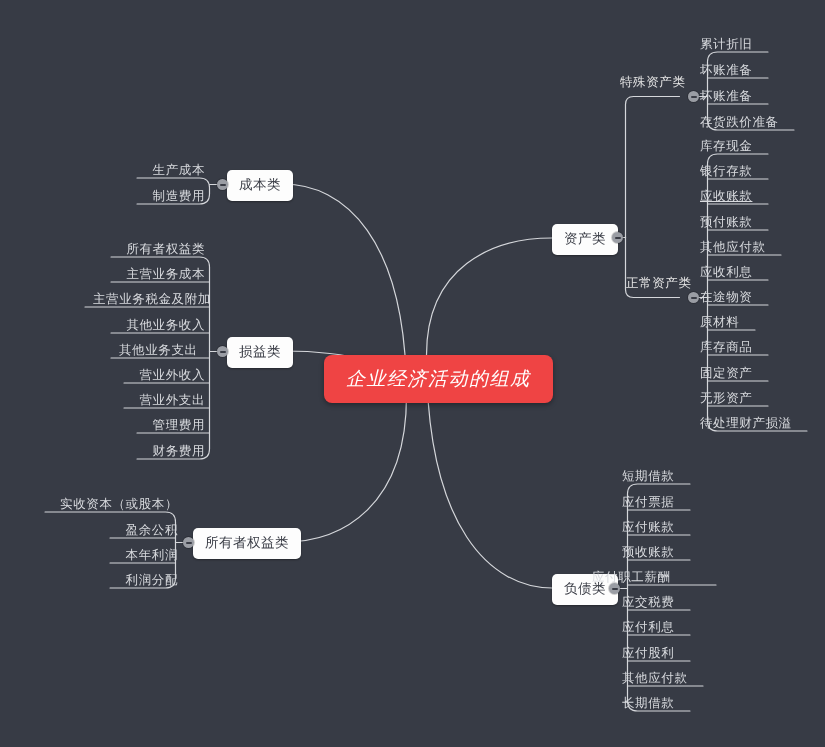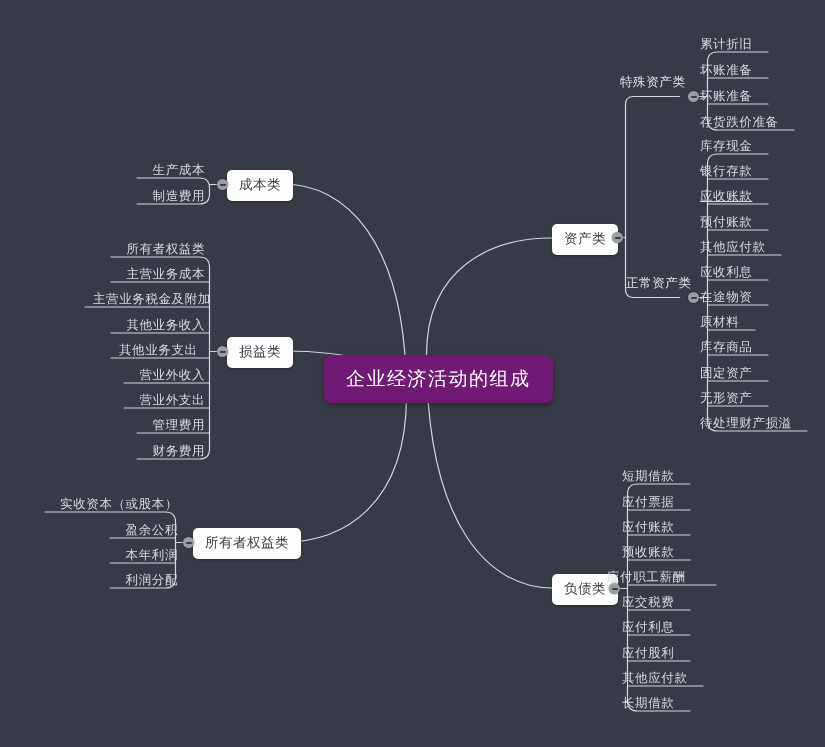--- a/index.html
+++ b/index.html
@@ -26,27 +26,28 @@
     color: #3a3d46;
     border-radius: 5px;
     font-size: 13.5px;
     line-height: 1;
     padding: 8px 12px 9px 12px;
     white-space: nowrap;
     box-shadow: 0 1px 2px rgba(0,0,0,.35);
     letter-spacing: .5px;
   }
   .node.root {
-    background: #701a75;
+    background: #ef4444;
     color: #ffffff;
     font-size: 19px;
     padding: 14px 22px 15px 22px;
     border-radius: 8px;
     letter-spacing: 1.5px;
     box-shadow: 0 2px 5px rgba(0,0,0,.35);
+    font-style: italic;
   }
   
   .sublabel {
     position: absolute;
     color: #e5e5e5;
     font-size: 12.5px;
     line-height: 1;
     white-space: nowrap;
     letter-spacing: .6px;
   }
@@ -164,21 +165,21 @@
       <div class="leaf" style="top: 341px; left: 700px; text-align: left;">库存商品</div>
       <div class="leaf" style="top: 367px; left: 700px; text-align: left;">固定资产</div>
       <div class="leaf" style="top: 392px; left: 700px; text-align: left;">无形资产</div>
       <div class="leaf" style="top: 417px; left: 700px; text-align: left;">待处理财产损溢</div>
       <div class="node" style="left: 552px; top: 574px;">负债类</div>
       <div class="toggle" style="left: 609px; top: 583px;"></div>
       <div class="leaf" style="top: 470px; left: 622px; text-align: left;">短期借款</div>
       <div class="leaf" style="top: 496px; left: 622px; text-align: left;">应付票据</div>
       <div class="leaf" style="top: 521px; left: 622px; text-align: center;">应付账款</div>
       <div class="leaf" style="top: 546px; left: 622px; text-align: left;">预收账款</div>
-      <div class="leaf" style="top: 571px; left: 607px; text-align: right;">应付职工薪酬</div>
+      <div class="leaf" style="top: 571px; left: 592px; text-align: right;">应付职工薪酬</div>
       <div class="leaf" style="top: 596px; left: 622px; text-align: left;">应交税费</div>
       <div class="leaf" style="top: 621px; left: 622px; text-align: left;">应付利息</div>
       <div class="leaf" style="top: 647px; left: 622px; text-align: left;">应付股利</div>
       <div class="leaf" style="top: 672px; left: 622px; text-align: left;">其他应付款</div>
       <div class="leaf" style="top: 697px; left: 622px; text-align: left;">长期借款</div>
       <div class="node" style="left: 227px; top: 170px;">成本类</div>
       <div class="toggle" style="left: 217px; top: 179px;"></div>
       <div class="leaf" style="top: 164px; left: 145px; width: 60px; text-align: right;">生产成本</div>
       <div class="leaf" style="top: 190px; left: 145px; width: 60px; text-align: right;">制造费用</div>
       <div class="node" style="left: 227px; top: 337px;">损益类</div>

